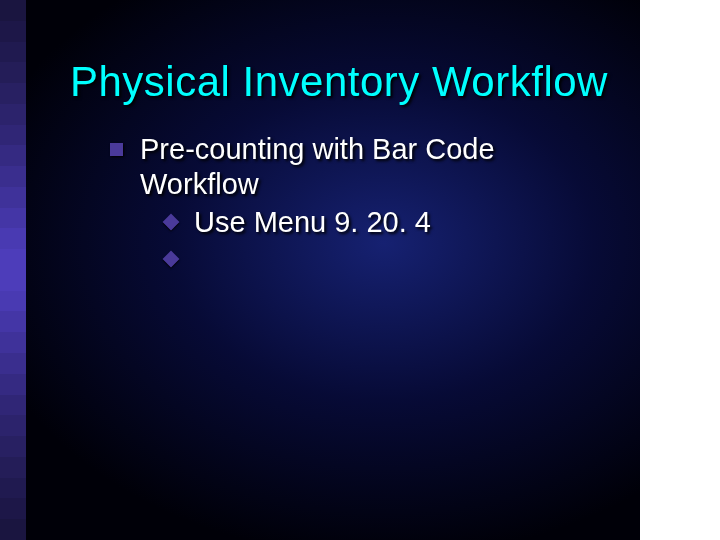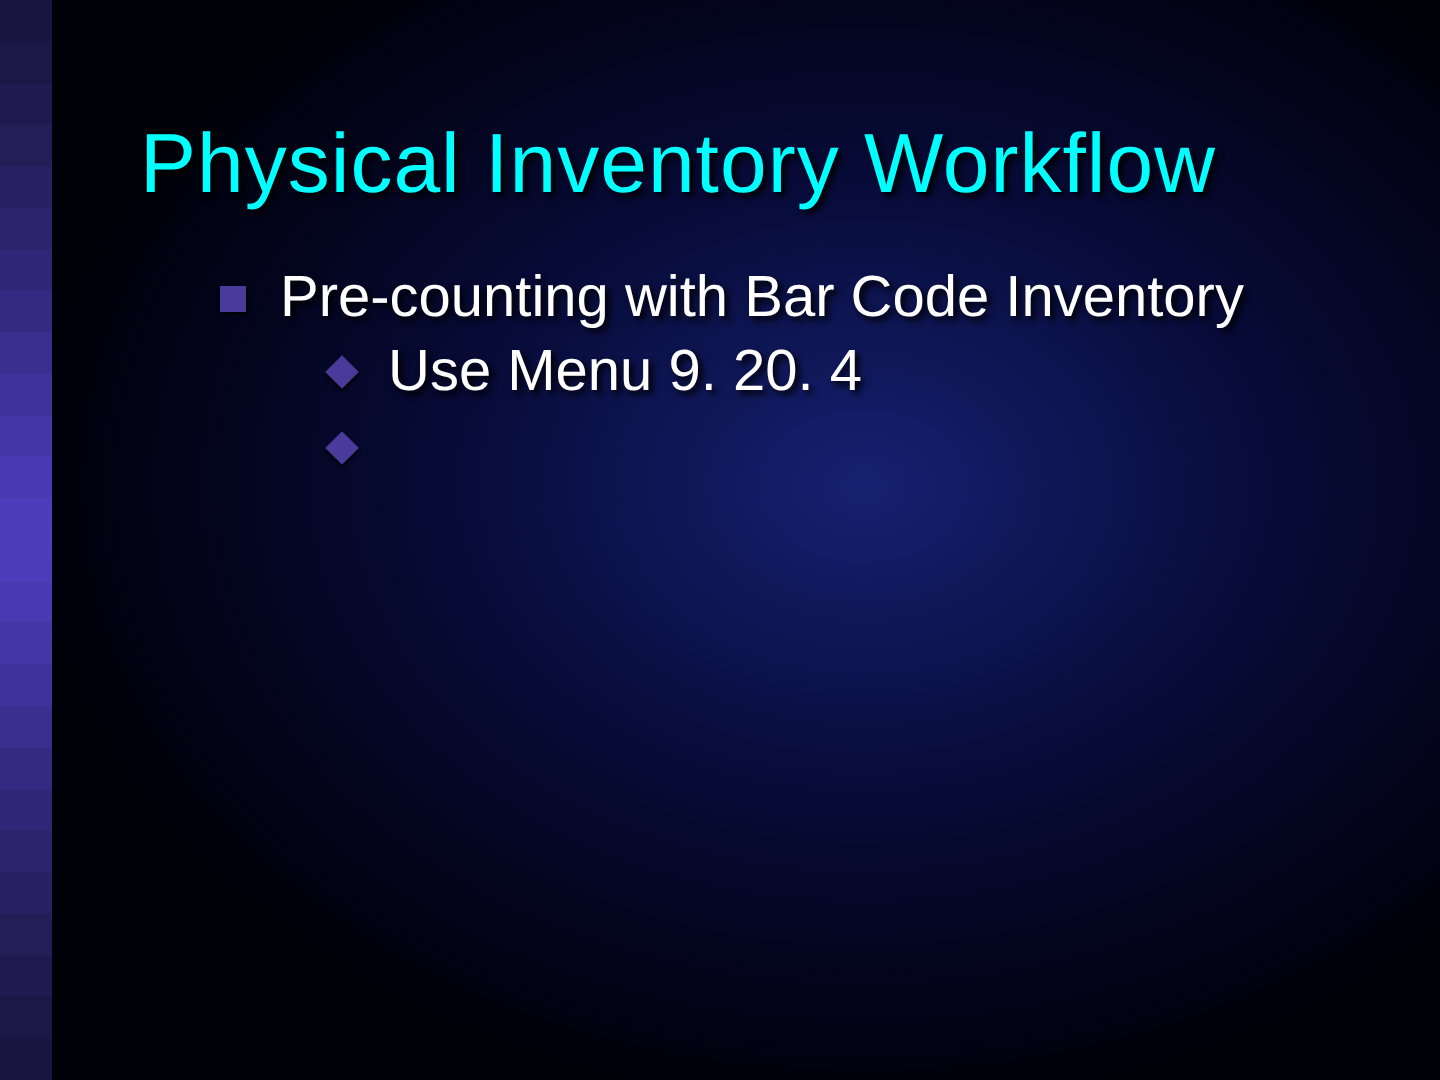--- a/index.html
+++ b/index.html
@@ -5,21 +5,21 @@
   html, body {
     margin: 0;
     padding: 0;
     width: 720px;
     height: 540px;
     overflow: hidden;
     font-family: Arial, Helvetica, sans-serif;
   }
   .slide {
     position: relative;
-    width: 720px;
+    width: 640px;
     height: 540px;
     background:
       radial-gradient(ellipse 600px 450px at 60% 45%,
         rgba(40,60,200,0.55) 0%,
         rgba(20,30,140,0.35) 35%,
         rgba(0,0,30,0.0) 70%),
       #000008;
     color: #fff;
   }
   .left-stripe {
@@ -123,21 +123,21 @@
       <div class="sq" style="background: rgb(29, 23, 72);"></div>
       <div class="sq" style="background: rgb(26, 21, 64);"></div>
     </div>
 
   <div class="content">
     <div class="title">Physical Inventory Workflow</div>
 
     <div class="body">
       <div class="lvl1">
         <div class="lvl1-bullet"></div>
-        <span>Pre-counting with Bar Code Inventory</span>
+        <span>Pre-counting with Bar Code Workflow</span>
 
         <div class="lvl2">
           <div class="lvl2-bullet"></div>
           <span>Use Menu 9. 20. 4</span>
         </div>
         <div class="lvl2">
           <div class="lvl2-bullet"></div>
         </div>
       </div>
     </div>

